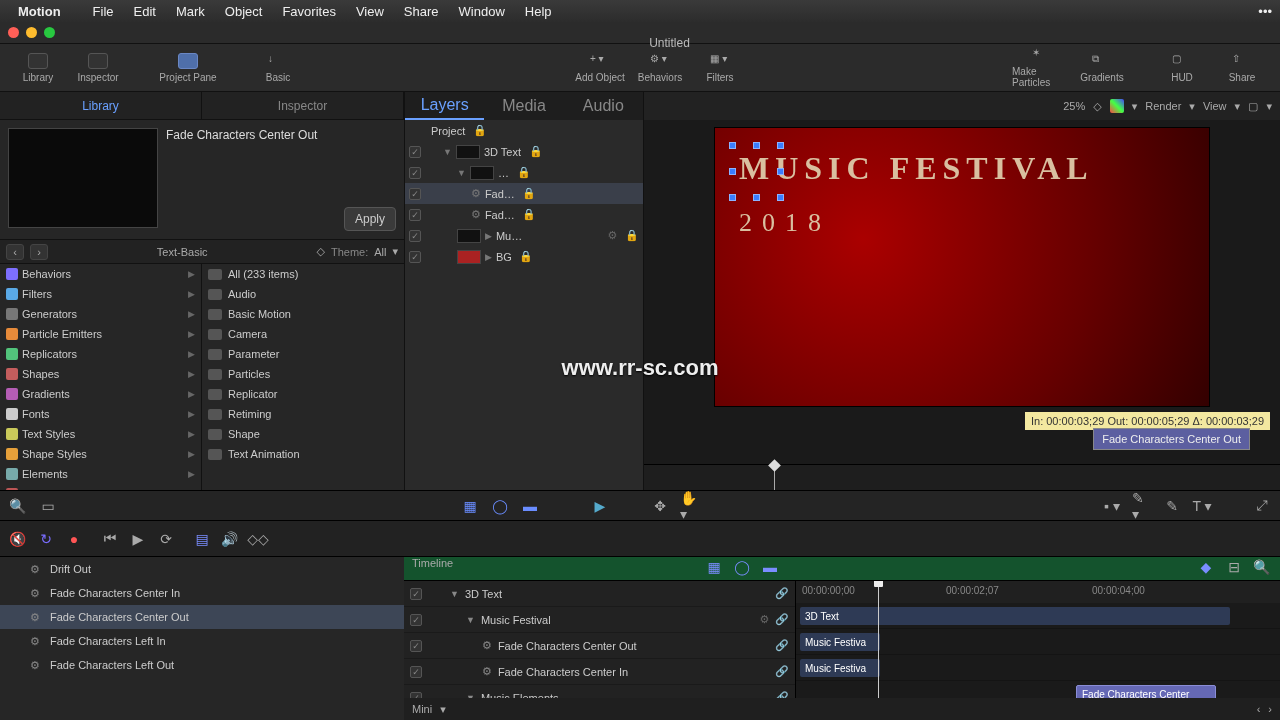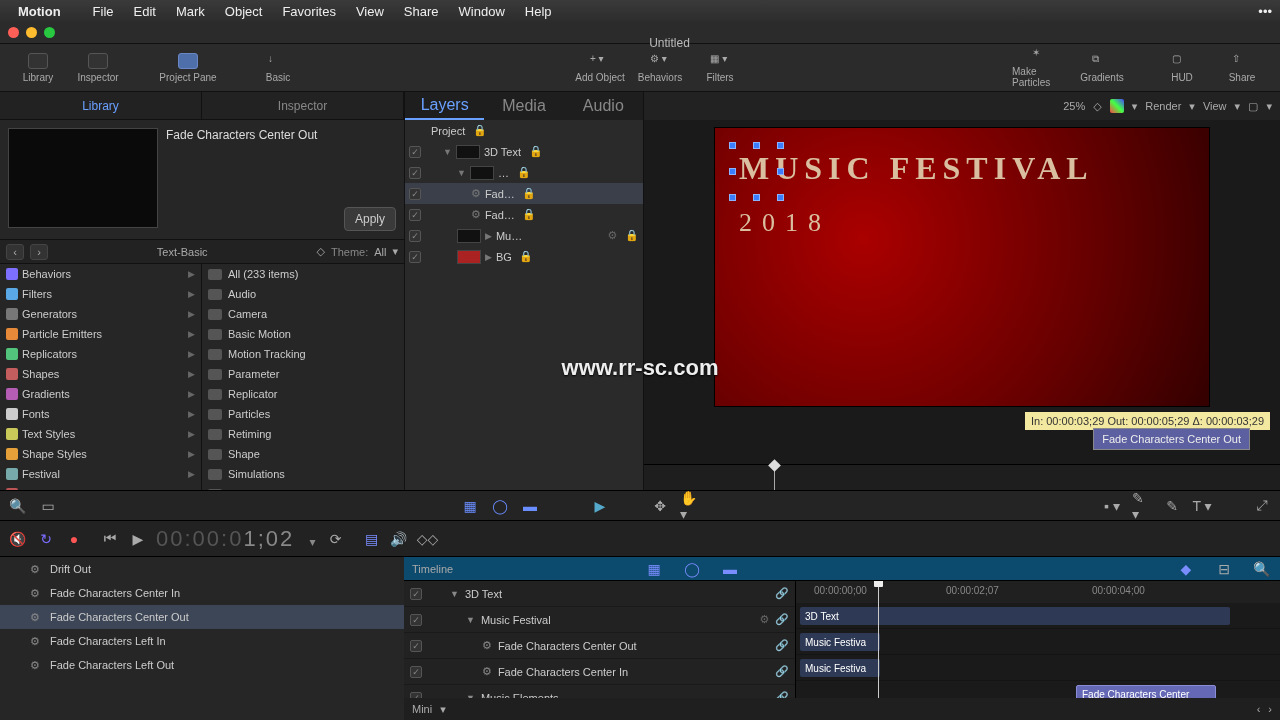--- a/index.html
+++ b/index.html
@@ -70,21 +70,21 @@
 .transport .tc { font-size:22px; color:#888; font-family:monospace; letter-spacing:2px;}
 .transport .tcdark { color:#555;}
 .lower { display:flex; height:230px; border-top:1px solid #000;}
 .leftlow { width:404px; background:#262626; display:flex; flex-direction:column;}
 .namehdr { height:20px; display:flex; align-items:center; padding:0 8px; background:#2e2e2e; font-size:11px; color:#ccc; border-bottom:1px solid #111;}
 .namehdr .arr { margin-left:auto; color:#777;}
 .itemrow { height:24px; display:flex; align-items:center; padding:0 10px 0 30px; gap:8px; font-size:11px; color:#ccc; cursor:pointer;}
 .itemrow .gearico { width:12px; height:12px; color:#888;}
 .itemrow.hl { background:#3d4656;}
 .rightlow { flex:1; display:flex; flex-direction:column; background:#222;}
-.tlhdr { height:24px; display:flex; align-items:center; padding:0 8px; gap:18px; color:#aaa; background:#0c4a6e; border-bottom:1px solid #000;}
+.tlhdr { height:24px; display:flex; padding:0 8px; gap:8px; color:#aaa; background:#14532d; border-bottom:1px solid #000;}
 .tlbody { flex:1; display:flex;}
 .tllist { width:392px; border-right:1px solid #000; overflow-y:hidden;}
 .tlrowsimple { height:26px; display:flex; align-items:center; padding:0 6px; gap:6px; font-size:11px; color:#ccc; border-bottom:1px solid #1a1a1a;}
 .tlrowsimple .chk2 { width:12px; height:12px; border:1px solid #555; background:#333; border-radius:2px; font-size:9px; line-height:10px; text-align:center; color:#888;}
 .tlrowsimple .tri { color:#888; font-size:9px;}
 .tlrowsimple .end { margin-left:auto; display:flex; gap:6px; color:#666;}
 .tltracks { flex:1; position:relative; background:#1a1a1a; overflow:hidden;}
 .tlruler { height:22px; background:#202020; position:relative; font-size:10px; color:#888;}
 .tlruler span { position:absolute; top:4px;}
 .trackrow { height:26px; position:relative; border-bottom:1px solid #141414;}
@@ -246,73 +246,65 @@
             <span>Text Styles</span>
             <span class="arrow">▶</span>
           </div>
           <div class="catrow">
             <span class="ci" style="background:#e6a03a"></span>
             <span>Shape Styles</span>
             <span class="arrow">▶</span>
           </div>
           <div class="catrow">
             <span class="ci" style="background:#7aa"></span>
-            <span>Festival</span>
+            <span>Elements</span>
             <span class="arrow">▶</span>
           </div>
           <div class="catrow">
             <span class="ci" style="background:#b55"></span>
             <span>iTunes</span>
             <span class="arrow">▶</span>
           </div>
         </div>
       <div class="subcol" id="subcol">
           <div class="subrow">
             <span class="fi"></span>
             <span>All (233 items)</span>
           </div>
           <div class="subrow">
             <span class="fi"></span>
             <span>Audio</span>
           </div>
           <div class="subrow">
             <span class="fi"></span>
+            <span>Basic Motion</span>
+          </div>
+          <div class="subrow">
+            <span class="fi"></span>
             <span>Camera</span>
           </div>
           <div class="subrow">
             <span class="fi"></span>
-            <span>Basic Motion</span>
-          </div>
-          <div class="subrow">
-            <span class="fi"></span>
-            <span>Motion Tracking</span>
-          </div>
-          <div class="subrow">
-            <span class="fi"></span>
             <span>Parameter</span>
           </div>
           <div class="subrow">
             <span class="fi"></span>
+            <span>Particles</span>
+          </div>
+          <div class="subrow">
+            <span class="fi"></span>
             <span>Replicator</span>
           </div>
           <div class="subrow">
             <span class="fi"></span>
-            <span>Particles</span>
-          </div>
-          <div class="subrow">
-            <span class="fi"></span>
             <span>Retiming</span>
           </div>
           <div class="subrow">
             <span class="fi"></span>
             <span>Shape</span>
-          </div>
-          <div class="subrow">
-            <span class="fi"></span>
-            <span>Simulations</span>
           </div>
           <div class="subrow">
             <span class="fi"></span>
             <span>Text Animation</span>
           </div>
         </div>
     </div>
   </div>
 
   <div class="midcol">
@@ -435,21 +427,20 @@
   <span class="tsico">⤢</span>
 </div>
 
 <div class="transport">
   <span class="tsico">🔇</span>
   <span class="tsico" style="color:#7a6dff">↻</span>
   <span class="tsico" style="color:#f55">●</span>
   <div class="sep"></div>
   <span class="tsico">⏮</span>
   <span class="tsico">▶</span>
-  <span class="tc"><span class="tcdark">00:00:0</span><span>1;02</span> <span style="font-size:12px">▾</span></span>
   <span class="tsico">⟳</span>
   <div class="sep"></div>
   <span class="tsico" style="color:#7a8dff">▤</span>
   <span class="tsico">🔊</span>
   <span class="tsico">◇◇</span>
 </div>
 
 <div class="lower">
   <div class="leftlow">
     <div id="namelist">
@@ -533,21 +524,21 @@
             <span style="width:32px"></span>
             <span class="tri">▼</span>
             <span>Music Elements</span>
             <span class="end">
               <span>🔗</span>
             </span>
           </div>
         </div>
       <div class="tltracks">
         <div class="tlruler">
-          <span style="left:18px">00:00:00;00</span>
+          <span style="left:6px">00:00:00;00</span>
           <span style="left:150px">00:00:02;07</span>
           <span style="left:296px">00:00:04;00</span>
         </div>
         <div class="trackrow">
             <div class="clip dark" style="left:4px;width:430px">3D Text</div>
           </div>
         <div class="trackrow">
             <div class="clip dark" style="left:4px;width:80px">Music Festiva</div>
           </div>
         <div class="trackrow">

